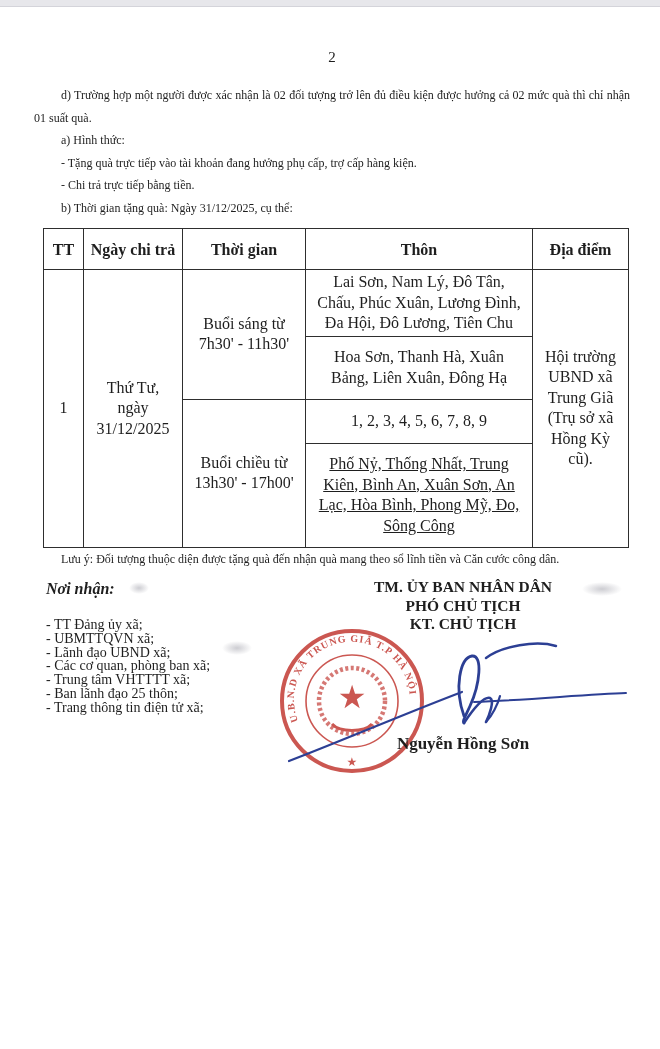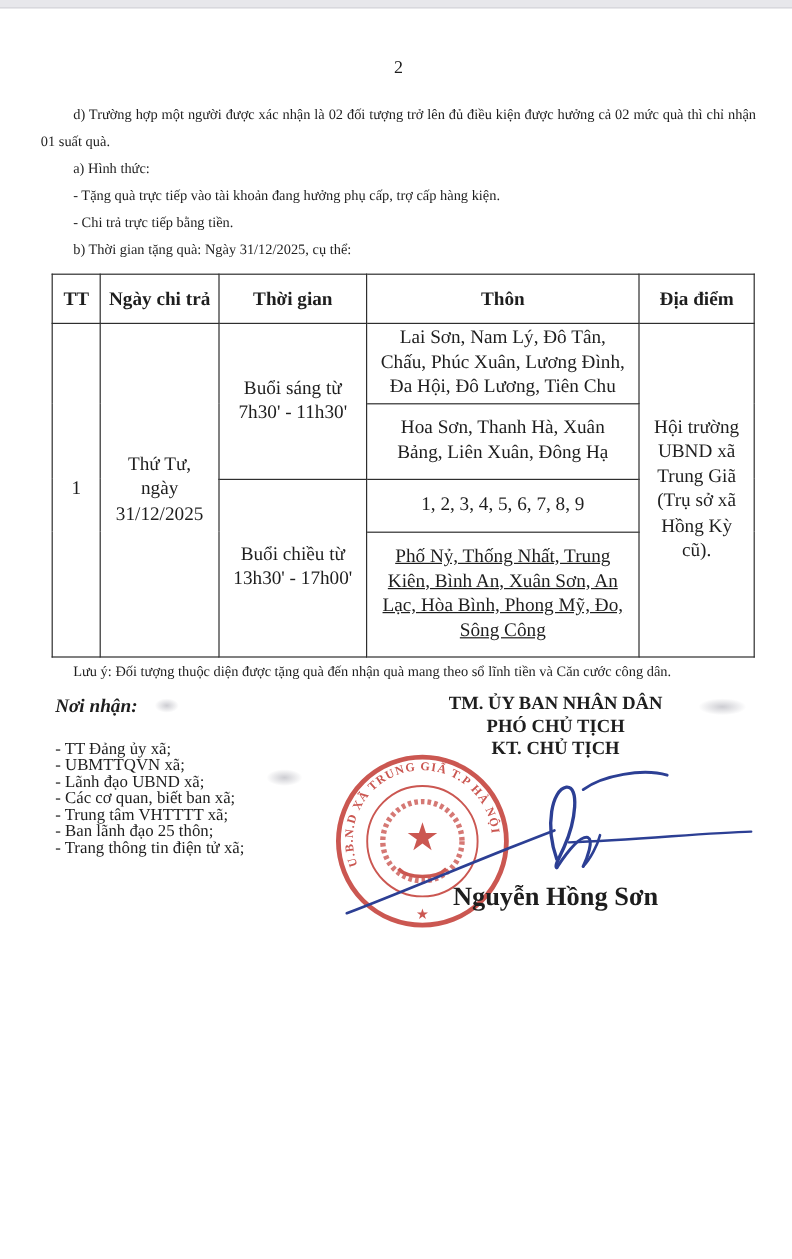--- a/index.html
+++ b/index.html
@@ -24,21 +24,21 @@
   .pre{white-space:pre-line;}
   .h-a{height:59px;}.h-b{height:58px;}.h-c{height:39px;}.h-d{height:99px;text-decoration:underline;}
   .after-table{margin-top:9px;}
   .footer{position:relative;margin-top:6px;height:382px;}
   .noi-nhan{position:absolute;left:12px;top:4px;width:250px;}
   .nn-title{font-weight:bold;font-style:italic;font-size:16px;margin-bottom:20px;}
   .nn-item{font-size:14px;line-height:13.8px;}
   .sign-block{position:absolute;left:262px;top:2px;width:334px;text-align:center;}
   .sign-line{font-weight:bold;font-size:15.5px;line-height:18.5px;text-align:center;}
   .signer-name{position:absolute;left:262px;top:158px;width:334px;text-align:center;
-    font-weight:bold;font-size:22px;}
+    font-weight:bold;font-size:17px;}
   .overlay-svg{position:absolute;left:0;top:0;pointer-events:none;}
   .smudge{position:absolute;border-radius:50%;
     background:radial-gradient(closest-side,rgba(110,110,125,0.35),rgba(110,110,125,0));}
 </style>
 </head>
 <body>
 
 <div class="topbar"></div>
 
 <div class="page">
@@ -93,21 +93,21 @@
 
   <div class="smudge" style="left:222px;top:634px;width:30px;height:14px;"></div>
 
   <div class="footer">
 
     <div class="noi-nhan">
       <div class="nn-title">Nơi nhận:</div>
       <div class="nn-item">- TT Đảng ủy xã;</div>
       <div class="nn-item">- UBMTTQVN xã;</div>
       <div class="nn-item">- Lãnh đạo UBND xã;</div>
-      <div class="nn-item">- Các cơ quan, biết ban xã;</div>
+      <div class="nn-item">- Các cơ quan, phòng ban xã;</div>
       <div class="nn-item">- Trung tâm VHTTTT xã;</div>
       <div class="nn-item">- Ban lãnh đạo 25 thôn;</div>
       <div class="nn-item">- Trang thông tin điện tử xã;</div>
     </div>
 
     <div class="sign-block">
       <div class="sign-line">TM. ỦY BAN NHÂN DÂN</div>
       <div class="sign-line">PHÓ CHỦ TỊCH</div>
       <div class="sign-line">KT. CHỦ TỊCH</div>
     </div>

